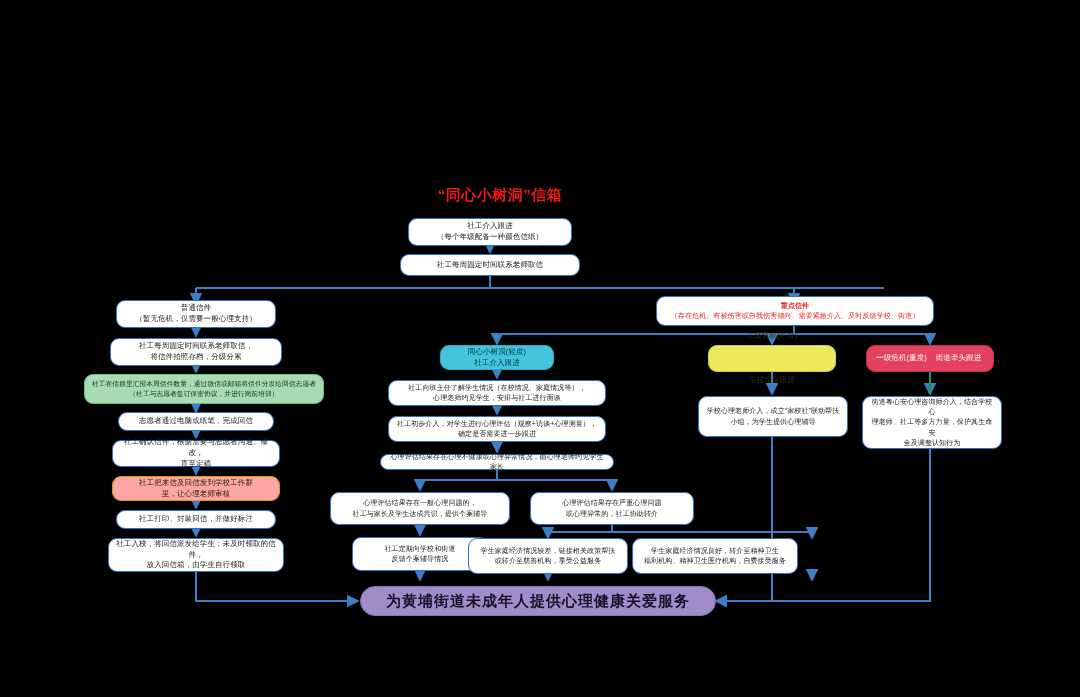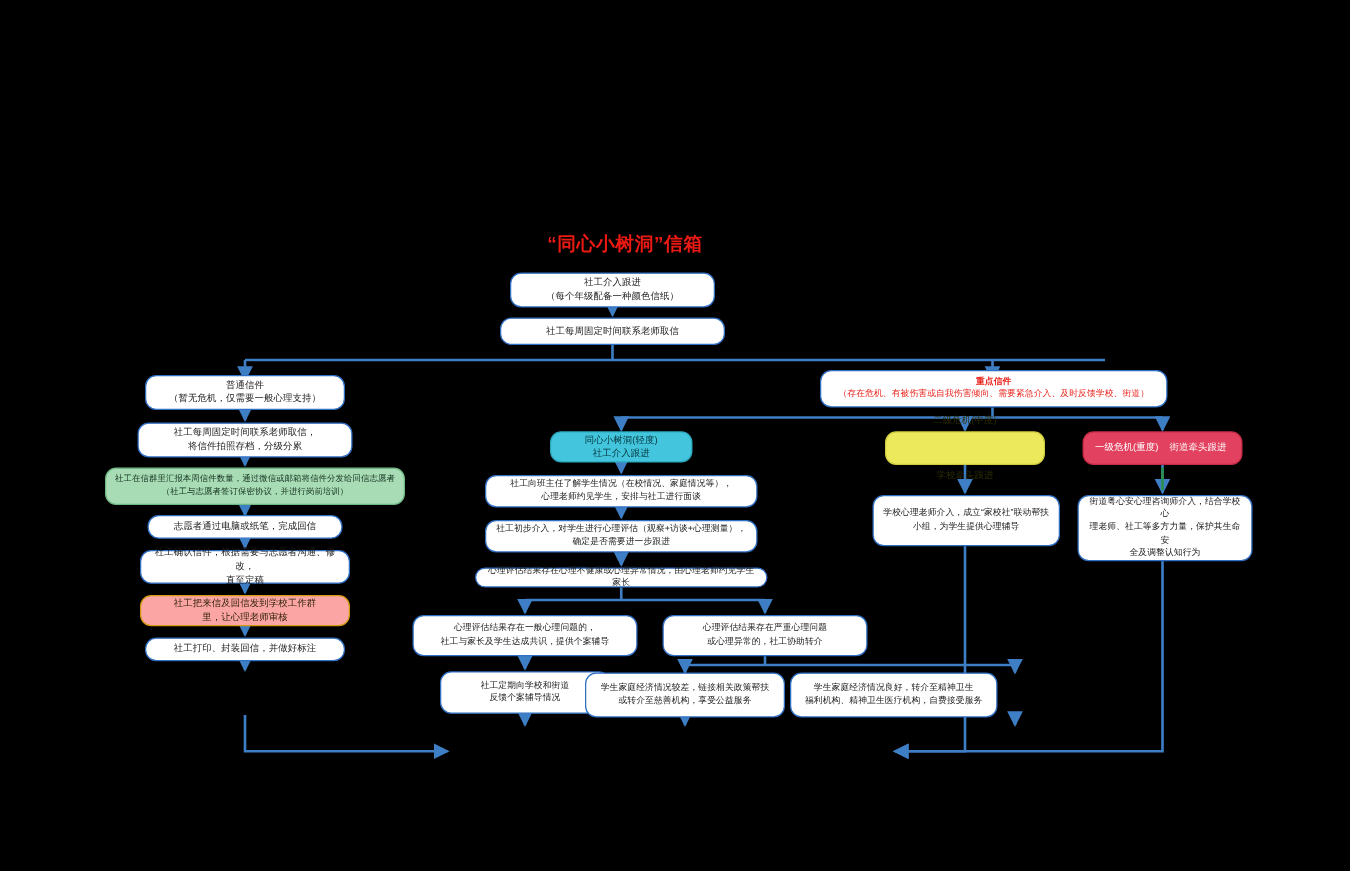--- a/index.html
+++ b/index.html
@@ -154,20 +154,24 @@
 
   <div class="node n-orange" style="left:112px; top:476px; width:168px; height:25px; font-size:7.5px;">
     <span style="white-space:pre-line">社工把来信及回信发到学校工作群
 里，让心理老师审核</span>
   </div>
 
   <div class="node n-white" style="left:116px; top:510px; width:160px; height:19px; font-size:7.5px;">
     <span>社工打印、封装回信，并做好标注</span>
   </div>
 
+  <div class="node n-white" style="left:108px; top:538px; width:176px; height:34px; font-size:7.5px;">
+    <span style="white-space:pre-line">社工入校，将回信派发给学生；未及时领取的信件，
+放入回信箱，由学生自行领取</span>
+  </div>
 
   <div class="node n-white" style="left:656px; top:296px; width:278px; height:30px; font-size:7px; flex-direction:column;">
     <span class="n-title-red">重点信件</span>
     <span class="n-title-red" style="font-weight:normal;">（存在危机、有被伤害或自我伤害倾向、需要紧急介入、及时反馈学校、街道）</span>
   </div>
 
   <div class="node n-cyan" style="left:440px; top:345px; width:114px; height:25px; font-size:7.5px; flex-direction:column;">
     <span>同心小树洞(轻度)</span>
     <span>社工介入跟进</span>
   </div>
@@ -225,14 +229,17 @@
     <span style="white-space:pre-line">学校心理老师介入，成立“家校社”联动帮扶
 小组，为学生提供心理辅导</span>
   </div>
 
   <div class="node n-white" style="left:862px; top:396px; width:140px; height:53px; font-size:7px;">
     <span style="white-space:pre-line">街道粤心安心理咨询师介入，结合学校心
 理老师、社工等多方力量，保护其生命安
 全及调整认知行为</span>
   </div>
 
+  <div class="node n-purple" style="left:360px; top:586px; width:356px; height:30px;">
+    <span>为黄埔街道未成年人提供心理健康关爱服务</span>
+  </div>
 
 </div>
 
 </body></html>

